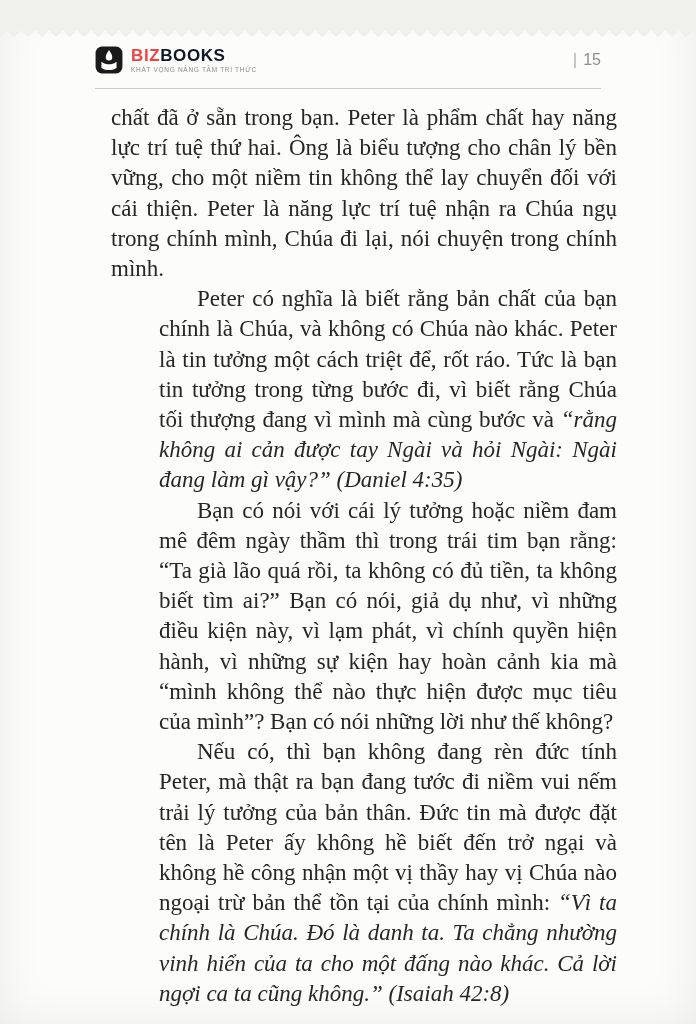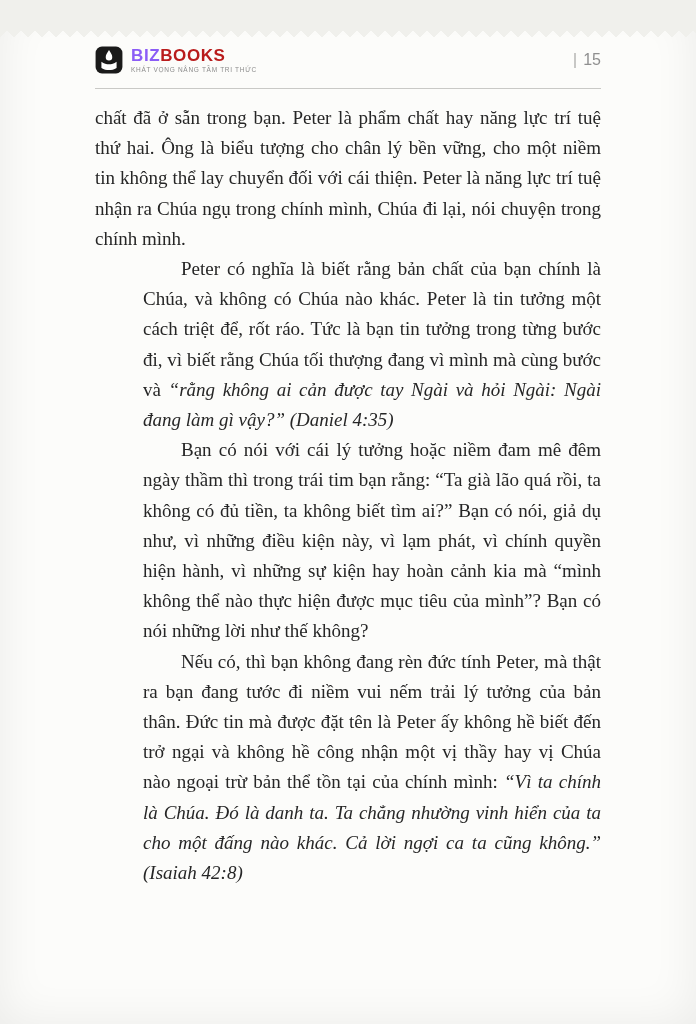--- a/index.html
+++ b/index.html
@@ -57,22 +57,22 @@
     display: flex;
     flex-direction: column;
     line-height: 1;
   }
   .brand-name {
     font-family: "Liberation Sans", sans-serif;
     font-weight: bold;
     font-size: 17px;
     letter-spacing: 0.6px;
   }
-  .brand-name .biz { color: #8b5cf6; }
-  .brand-name .books { color: #b91c1c; }
+  .brand-name .biz { color: #ef4444; }
+  .brand-name .books { color: #0f172a; }
   .tagline {
     font-family: "Liberation Sans", sans-serif;
     font-size: 6.5px;
     color: #8c8c8c;
     letter-spacing: 0.7px;
     margin-top: 3px;
     white-space: nowrap;
   }
   .page-number {
     display: flex;
@@ -92,23 +92,23 @@
     position: absolute;
     top: 88px;
     left: 95px;
     right: 95px;
     height: 1px;
     background: #c9c9c6;
   }
   .body-text {
     position: absolute;
     top: 103px;
-    left: 95px;
+    left: 111px;
     width: 506px;
-    font-size: 19px;
+    font-size: 23px;
     line-height: 30.2px;
     color: #262626;
     text-align: justify;
   }
   .para { margin: 0; }
   .para.indent { text-indent: 38px; margin-left: 48px; }
   .para em { font-style: italic; }
 </style>
 </head>
 <body>

